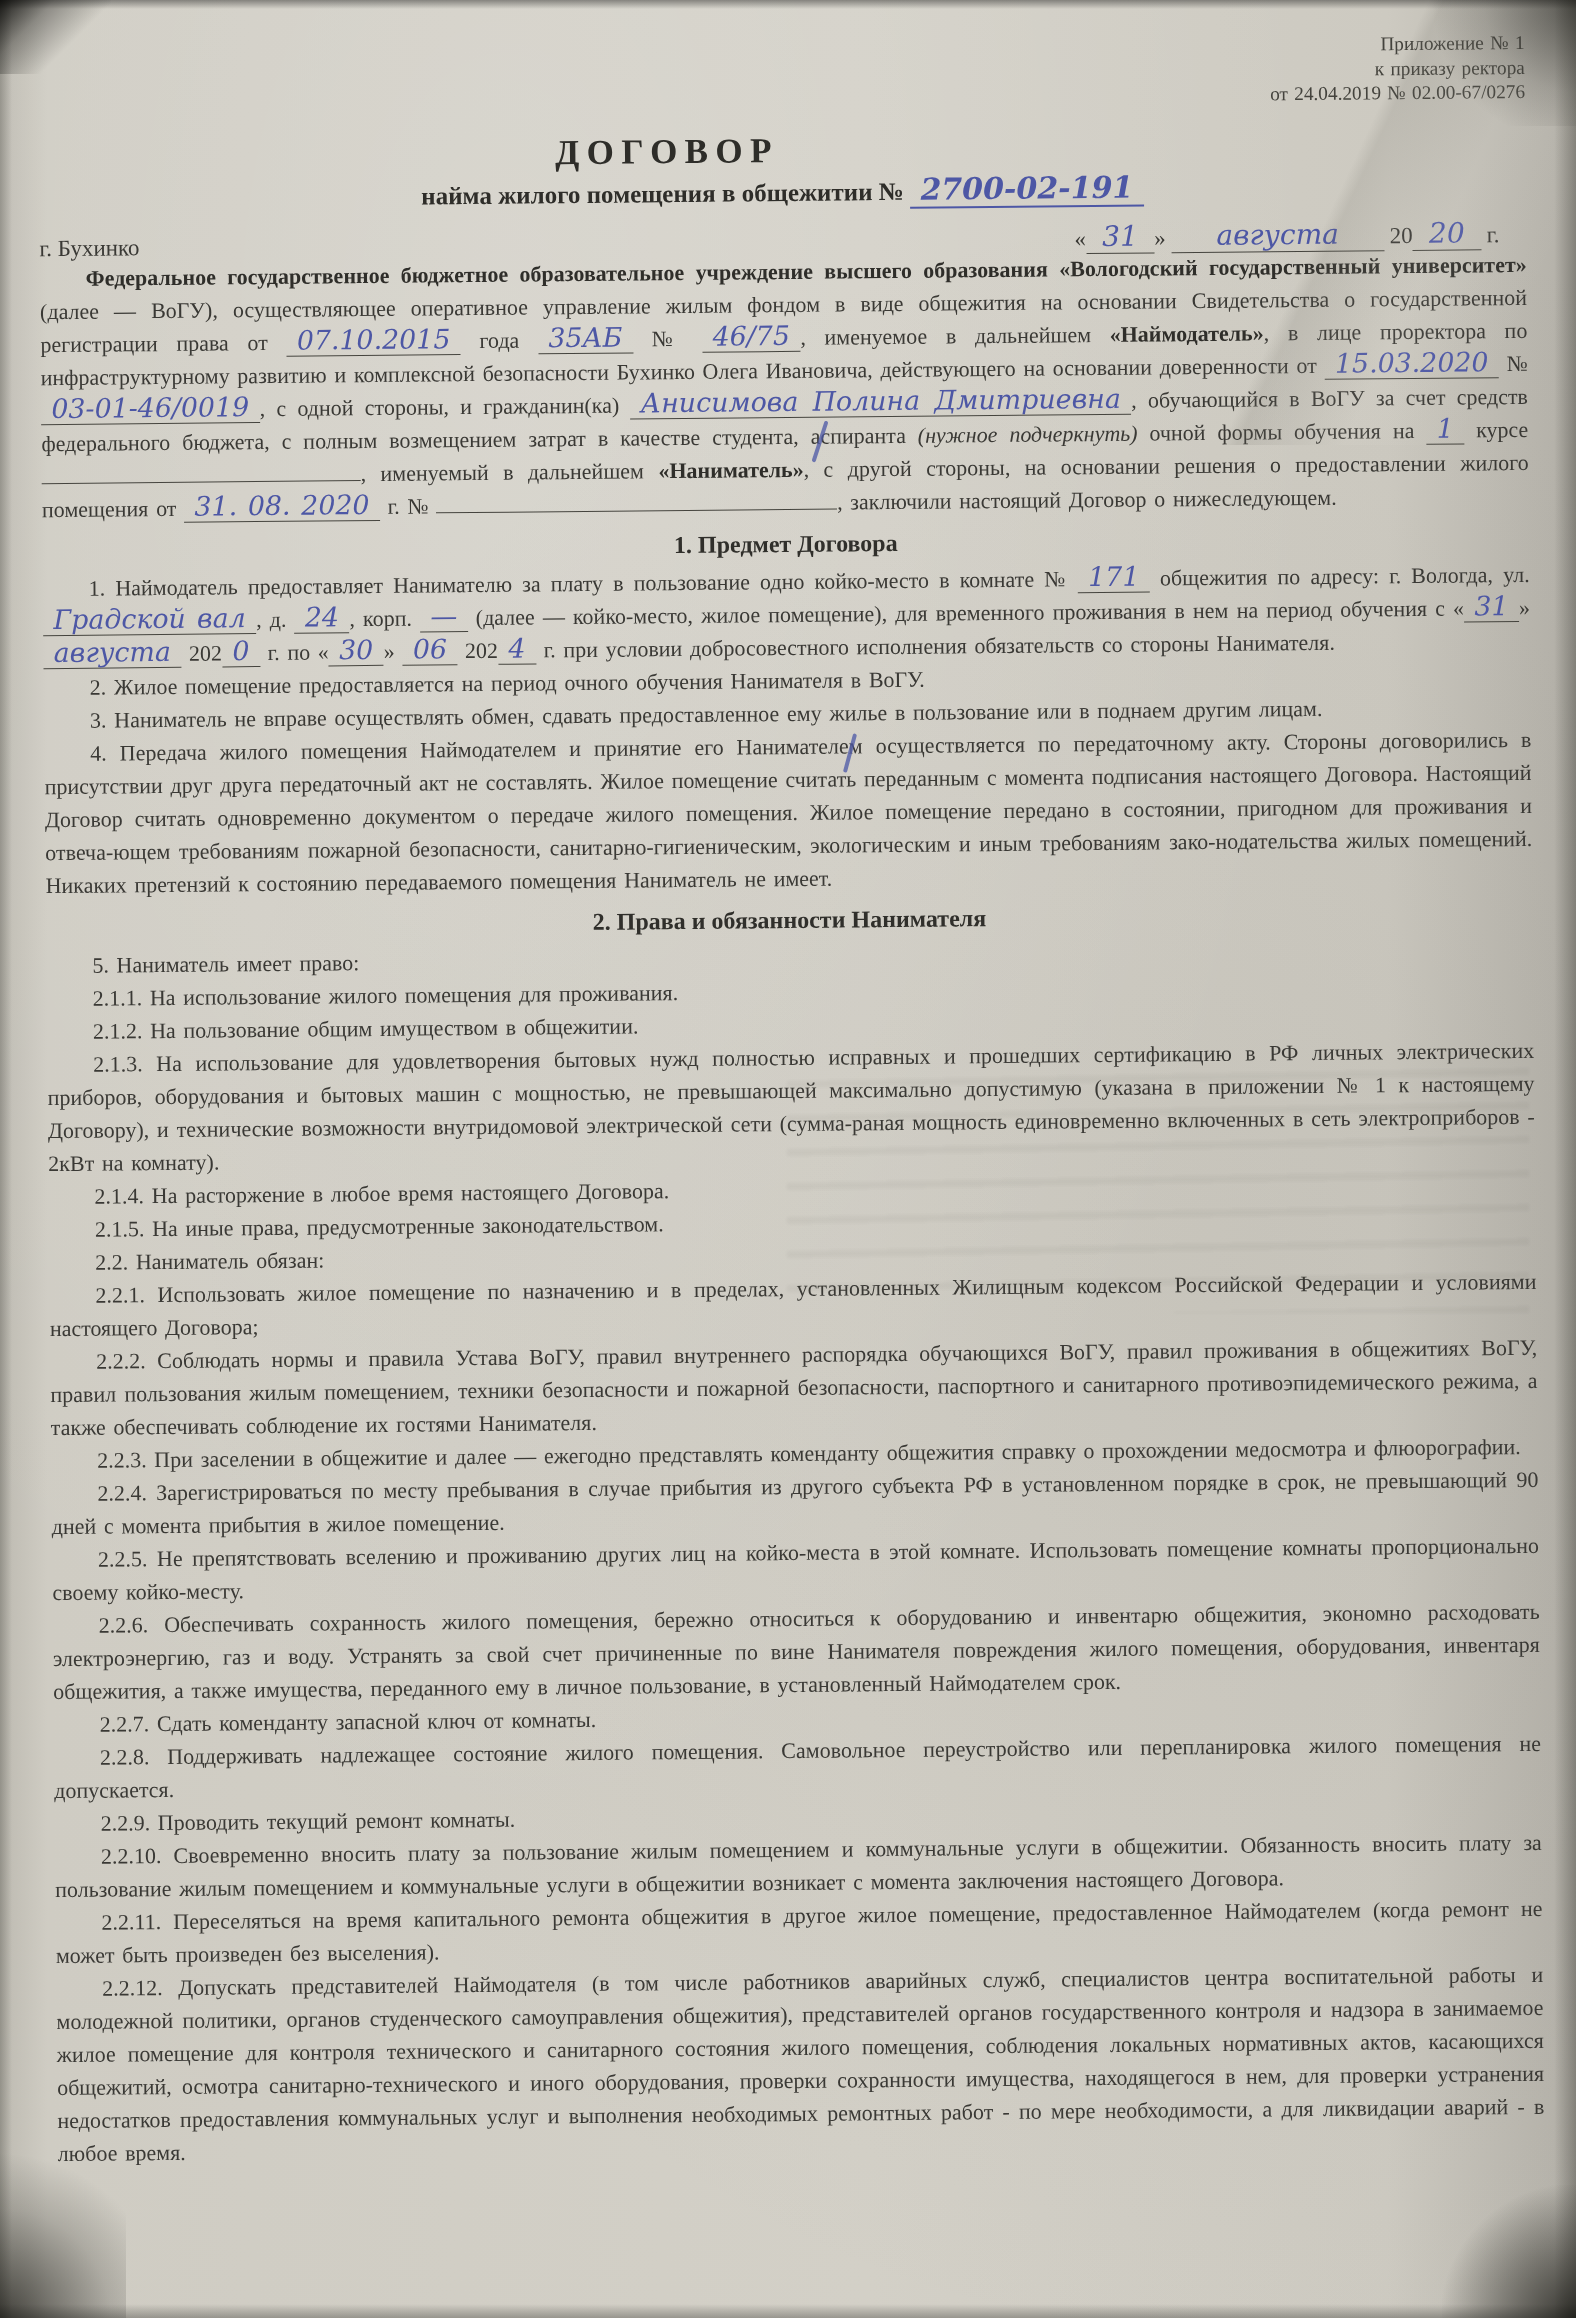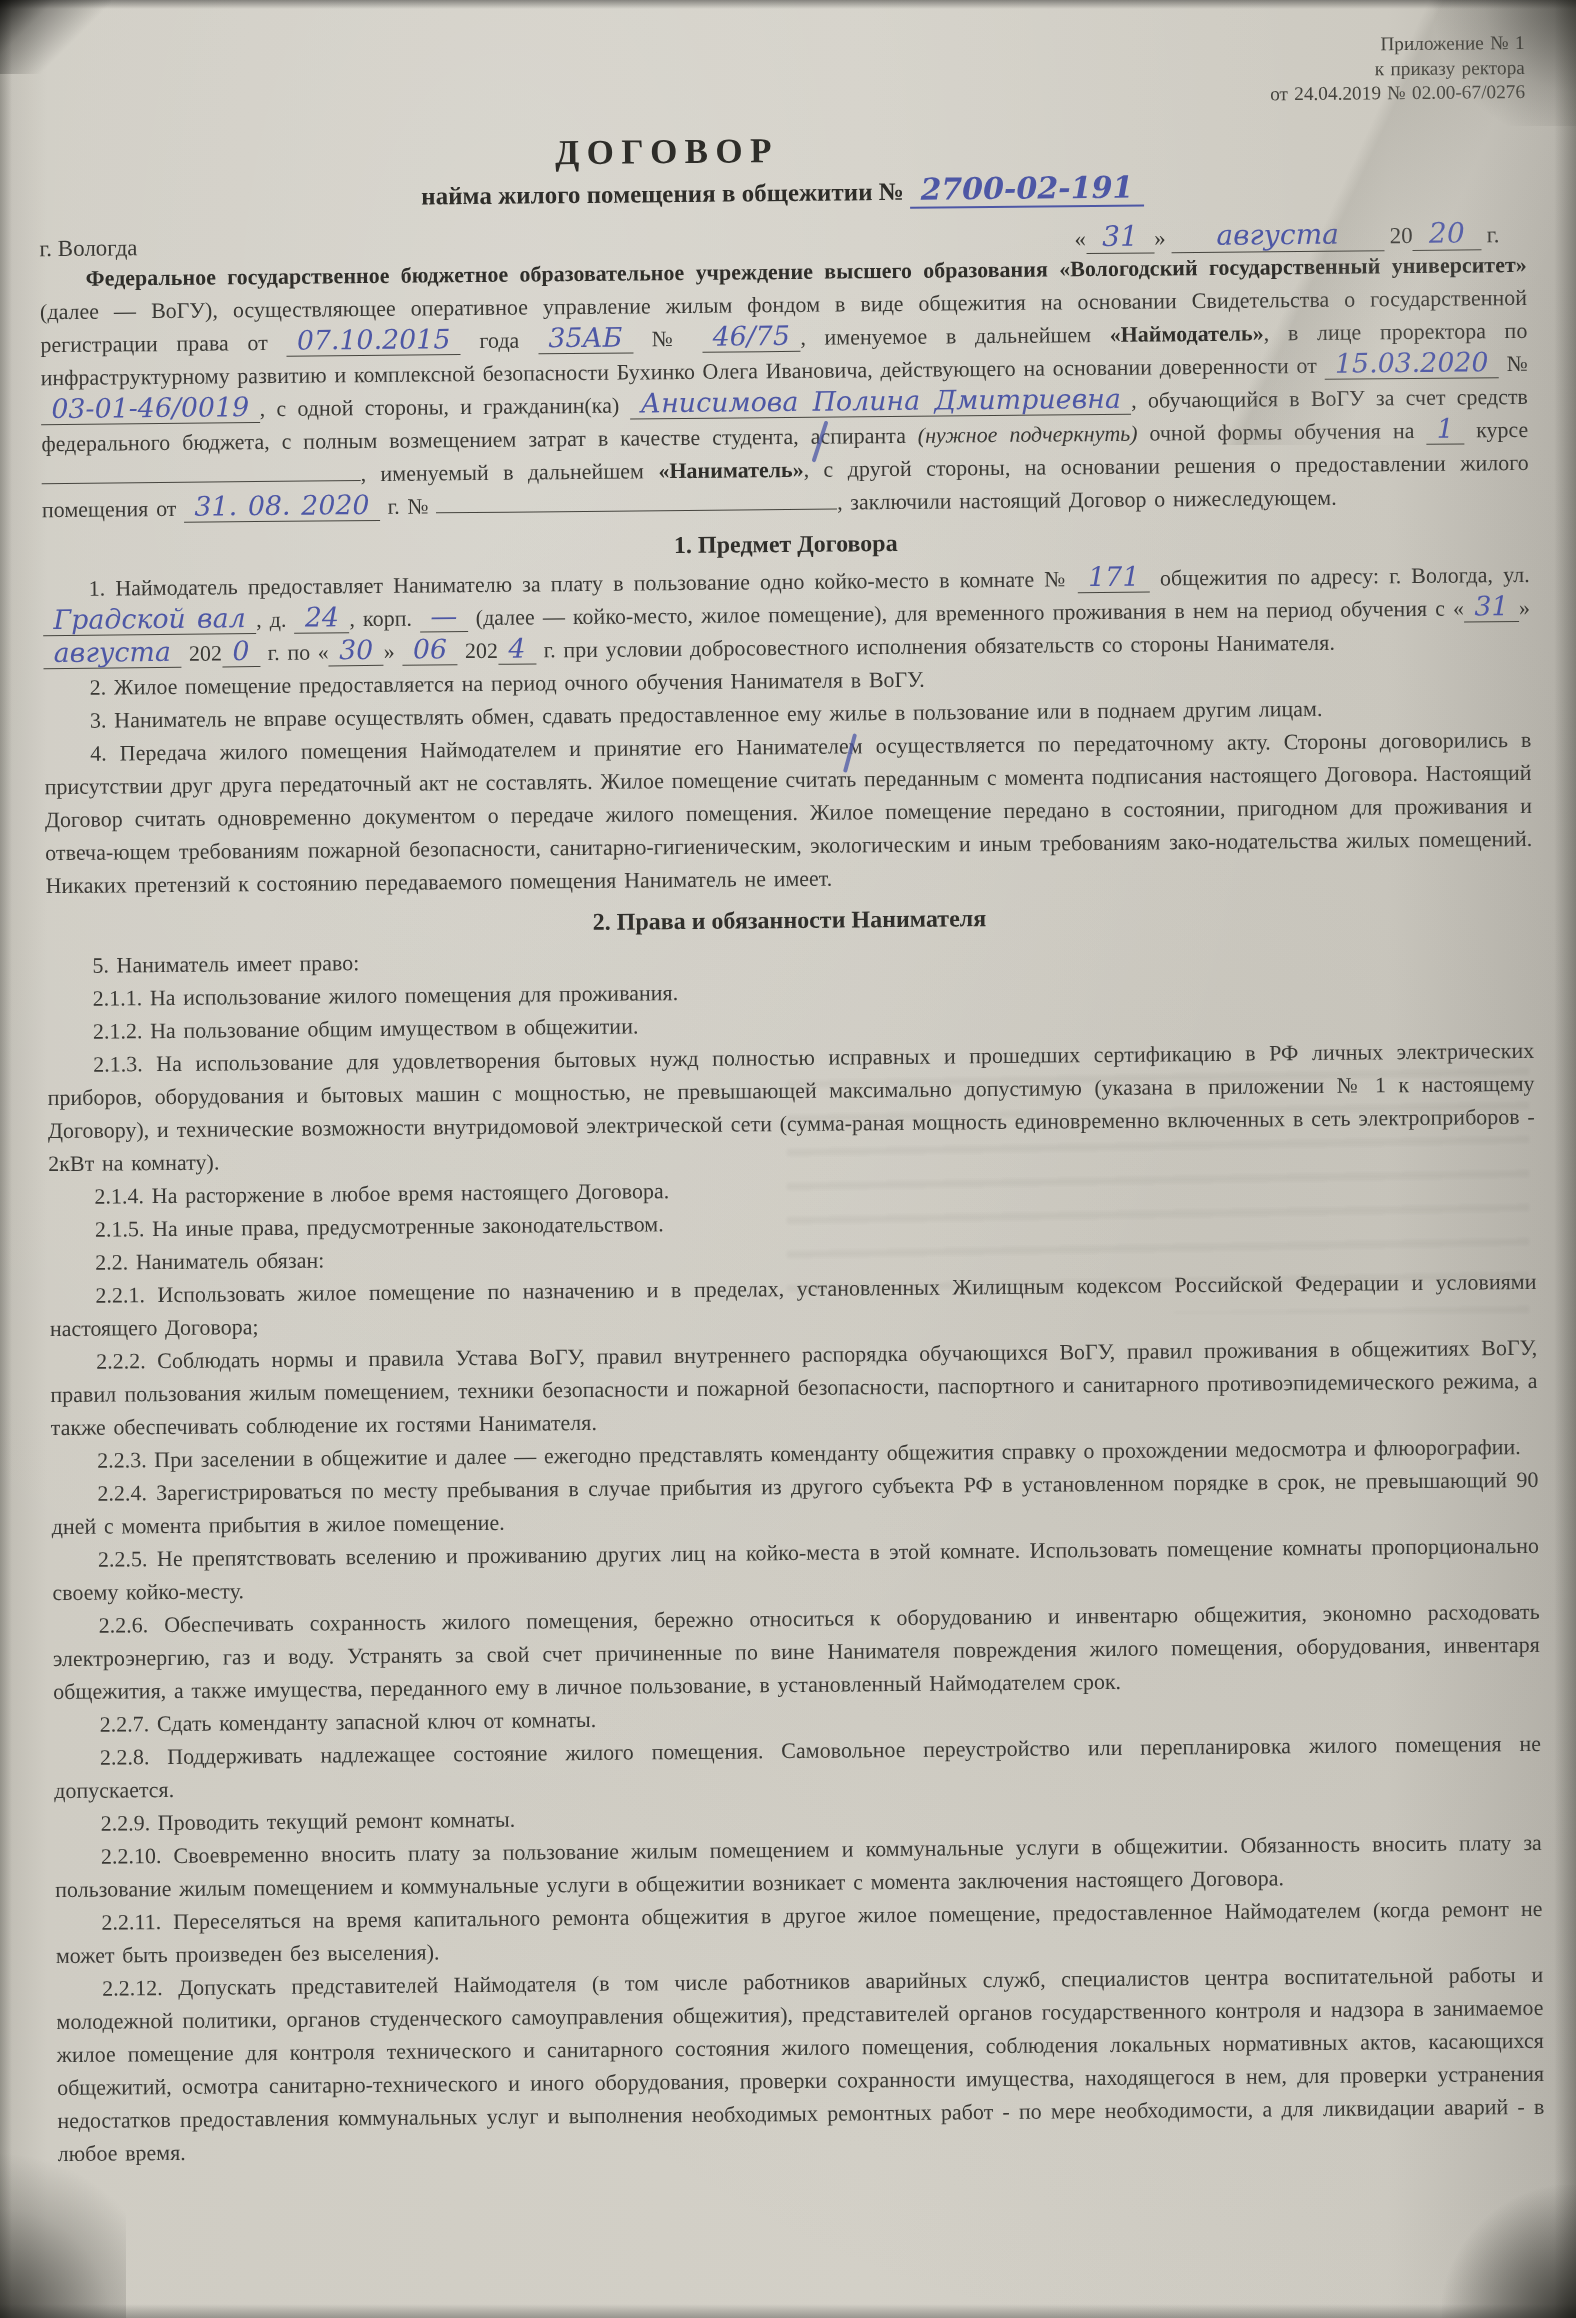--- a/index.html
+++ b/index.html
@@ -84,21 +84,21 @@
       </div>
 
     <h1 class="doc-title">ДОГОВОР</h1>
 
     <div class="doc-subtitle">
       <span>найма жилого помещения в общежитии №</span>
       <span class="hand title-no">2700-02-191</span>
     </div>
 
     <div class="city-date">
-      <span>г. Вологда</span>
+      <span>г. Бухинко</span>
       <span class="date-group">
         <span>«</span><span class="hand">31</span><span>»</span>
         <span class="hand month">августа</span>
         <span>20</span><span class="hand">20</span>
         <span>г.</span>
       </span>
     </div>
 
     <p class="para"><span class="seg seg-bold">Федеральное государственное бюджетное образовательное учреждение высшего образования «Вологодский государственный университет»</span><span class="seg seg-print"> (далее — ВоГУ), осуществляющее оперативное управление жилым фондом в виде общежития на основании Свидетельства о государственной регистрации права от </span><span class="seg seg-hand hand">07.10.2015</span><span class="seg seg-print"> года </span><span class="seg seg-hand hand">35АБ</span><span class="seg seg-print"> № </span><span class="seg seg-hand hand">46/75</span><span class="seg seg-print">, именуемое в дальнейшем </span><span class="seg seg-bold">«Наймодатель»</span><span class="seg seg-print">, в лице проректора по инфраструктурному развитию и комплексной безопасности Бухинко Олега Ивановича, действующего на основании доверенности от </span><span class="seg seg-hand hand">15.03.2020</span><span class="seg seg-print"> № </span><span class="seg seg-hand hand">03-01-46/0019</span><span class="seg seg-print">, с одной стороны, и гражданин(ка) </span><span class="seg seg-hand hand">Анисимова Полина Дмитриевна</span><span class="seg seg-print">, обучающийся в ВоГУ за счет средств федерального бюджета, с полным возмещением затрат в качестве студента, аспиранта </span><span class="seg seg-italic">(нужное подчеркнуть)</span><span class="seg seg-print"> очной формы обучения на </span><span class="seg seg-hand hand">1</span><span class="seg seg-print"> курсе </span><span class="seg seg-blank" style="min-width: 319px;"></span><span class="seg seg-print">, именуемый в дальнейшем </span><span class="seg seg-bold">«Наниматель»</span><span class="seg seg-print">, с другой стороны, на основании решения о предоставлении жилого помещения от </span><span class="seg seg-hand hand">31. 08. 2020</span><span class="seg seg-print"> г. № </span><span class="seg seg-blank" style="min-width: 401px;"></span><span class="seg seg-print">, заключили настоящий Договор о нижеследующем.</span></p>
 

